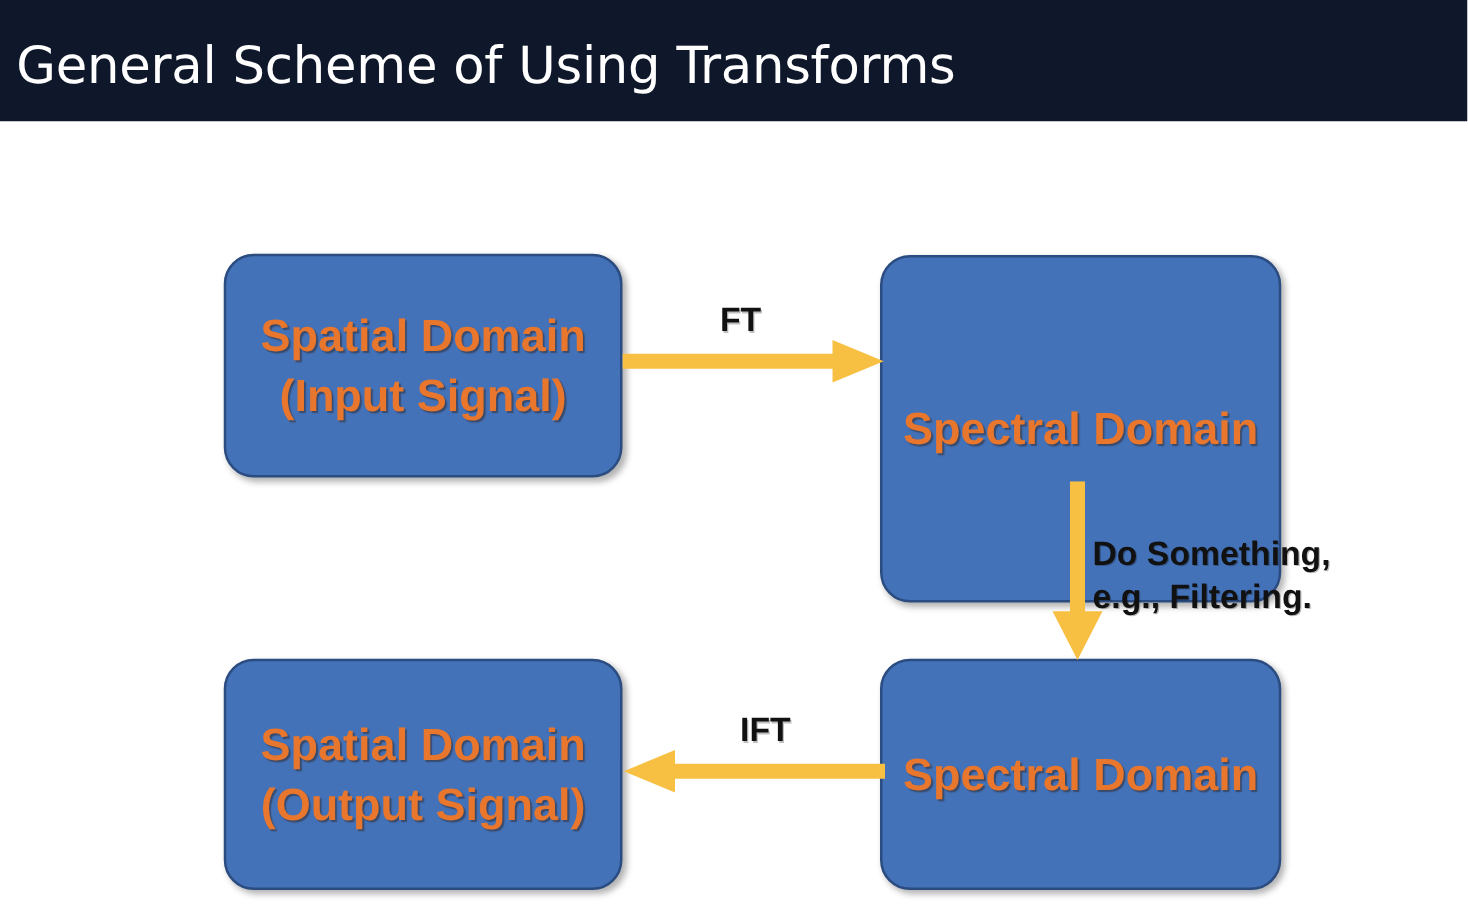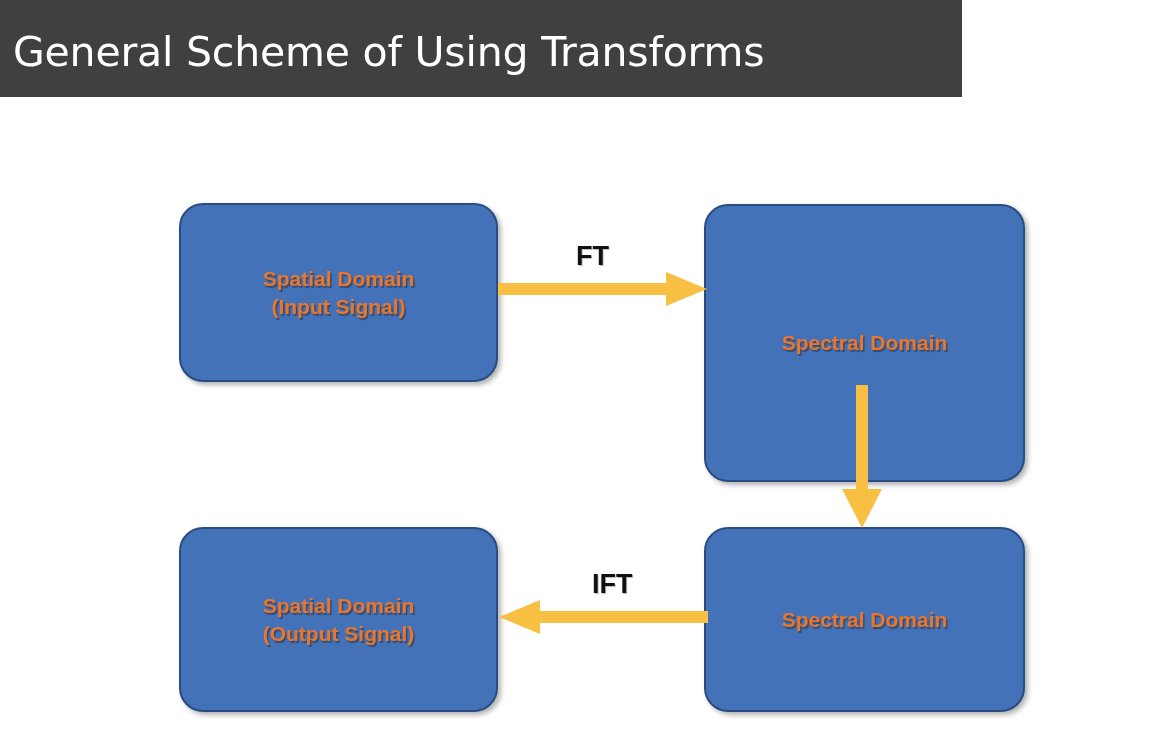--- a/index.html
+++ b/index.html
@@ -13,23 +13,23 @@
     position: relative;
     overflow: hidden;
     font-family: "Liberation Sans", sans-serif;
   }
 
   
   #title-bar {
     position: absolute;
     left: 0;
     top: 0;
-    width: 962px;
+    width: 1174px;
     height: 97px;
-    background: #404040;
+    background: #0f172a;
   }
   #title-text {
     position: absolute;
     left: 13px;
     top: 27px;
     font-family: "DejaVu Sans", sans-serif;
     font-size: 41px;
     font-weight: 400;
     color: #ffffff;
     letter-spacing: -0.2px;
@@ -54,21 +54,21 @@
     border: 2px solid #2A4C80;
     border-radius: 24px;
     box-shadow: 3px 3px 5px rgba(0,0,0,0.30);
     display: flex;
     align-items: center;
     justify-content: center;
     text-align: center;
   }
   .node-label {
     font-family: "Liberation Sans", sans-serif;
-    font-size: 21px;
+    font-size: 36px;
     font-weight: bold;
     color: #E8762C;
     line-height: 1.32;
     text-shadow: 1.5px 1.5px 1px rgba(40,20,0,0.42);
     white-space: pre-line;
     padding: 0 8px;
   }
 
   #box-spatial-input  { left: 179px; top: 106px; width: 319px; height: 179px; }
   #box-spectral-top   { left: 704px; top: 107px; width: 321px; height: 278px; }
@@ -130,19 +130,21 @@
   </div>
 
   <svg class="arrow" id="arrow-ft" viewBox="0 0 210 40">
     <polygon points="0,14 168,14 168,3 209,20 168,37 168,26 0,26" fill="#F7C042"></polygon>
   </svg>
   <div class="arrow-label" id="label-ft">FT</div>
 
   <svg class="arrow" id="arrow-filtering" viewBox="0 0 44 144">
     <polygon points="16,0 28,0 28,104 42,104 22,143 2,104 16,104" fill="#F7C042"></polygon>
   </svg>
+  <div class="arrow-label" id="label-filtering">Do Something,
+e.g., Filtering.</div>
 
   <svg class="arrow" id="arrow-ift" viewBox="0 0 210 40">
     <polygon points="210,14 42,14 42,3 1,20 42,37 42,26 210,26" fill="#F7C042"></polygon>
   </svg>
   <div class="arrow-label" id="label-ift">IFT</div>
 
 </div>
 
 </body></html>

